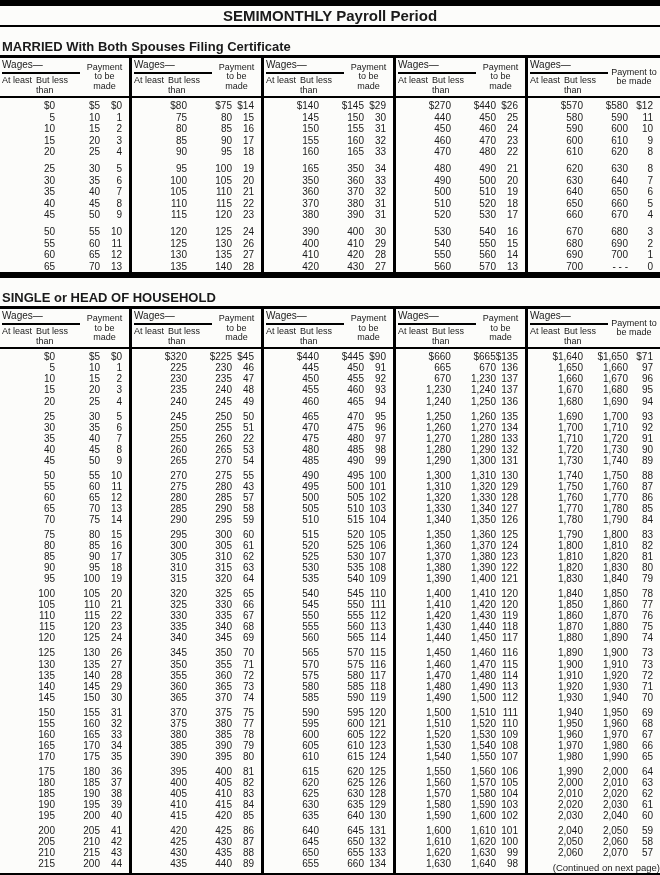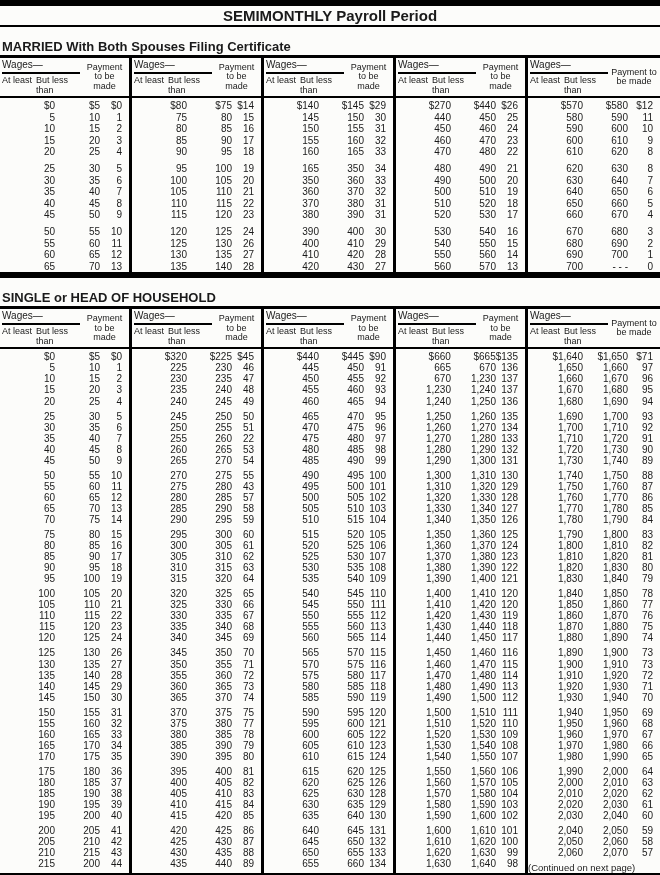--- a/index.html
+++ b/index.html
@@ -31,21 +31,21 @@
   .drow { display:flex; font-size:10px; }
   .c1 { width:55px; text-align:right; }
   .c2 { width:45px; text-align:right; }
   .c3 { flex:1; text-align:right; padding-right:7px; }
   .sm .drow { height:11.6px; line-height:11.6px; }
   .sm .rgroup { margin-bottom:5px; }
   .sm .rgroup:last-child { margin-bottom:0; }
   .mo .drow { height:11.05px; line-height:11.05px; }
   .mo .rgroup { margin-bottom:4px; }
   .mo .rgroup:last-child { margin-bottom:0; }
-  .note { font-size:9.5px; line-height:11px; text-align:left; white-space:nowrap; }
+  .note { font-size:9.5px; line-height:11px; text-align:right; white-space:nowrap; }
 </style>
 </head>
 <body>
 
 <div class="topbar"></div>
 
 <section>
   <div class="ptitle">SEMIMONTHLY Payroll Period</div>
   <div class="rule-thin"></div>
   <div class="subtitle">MARRIED With Both Spouses Filing Certificate</div>

